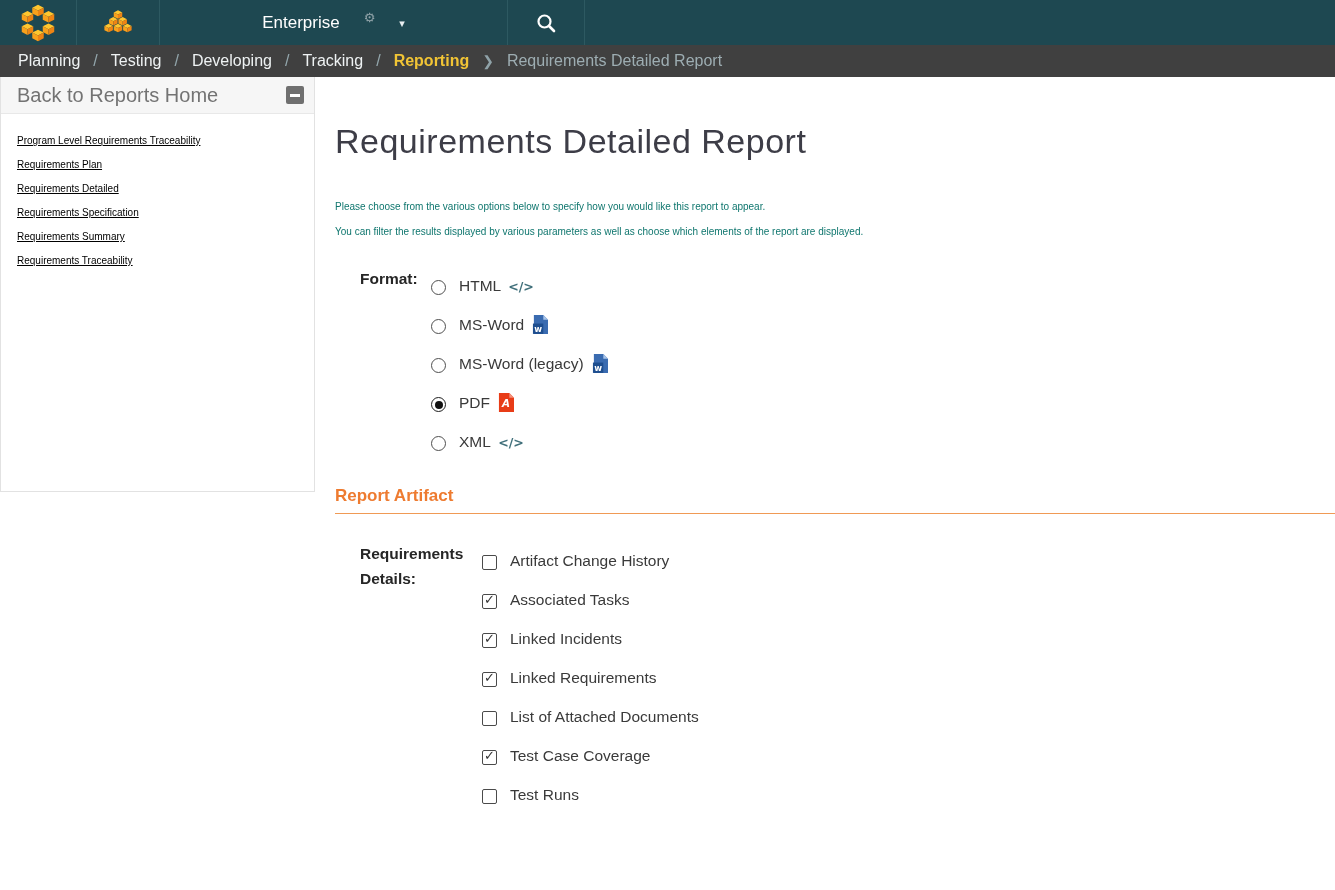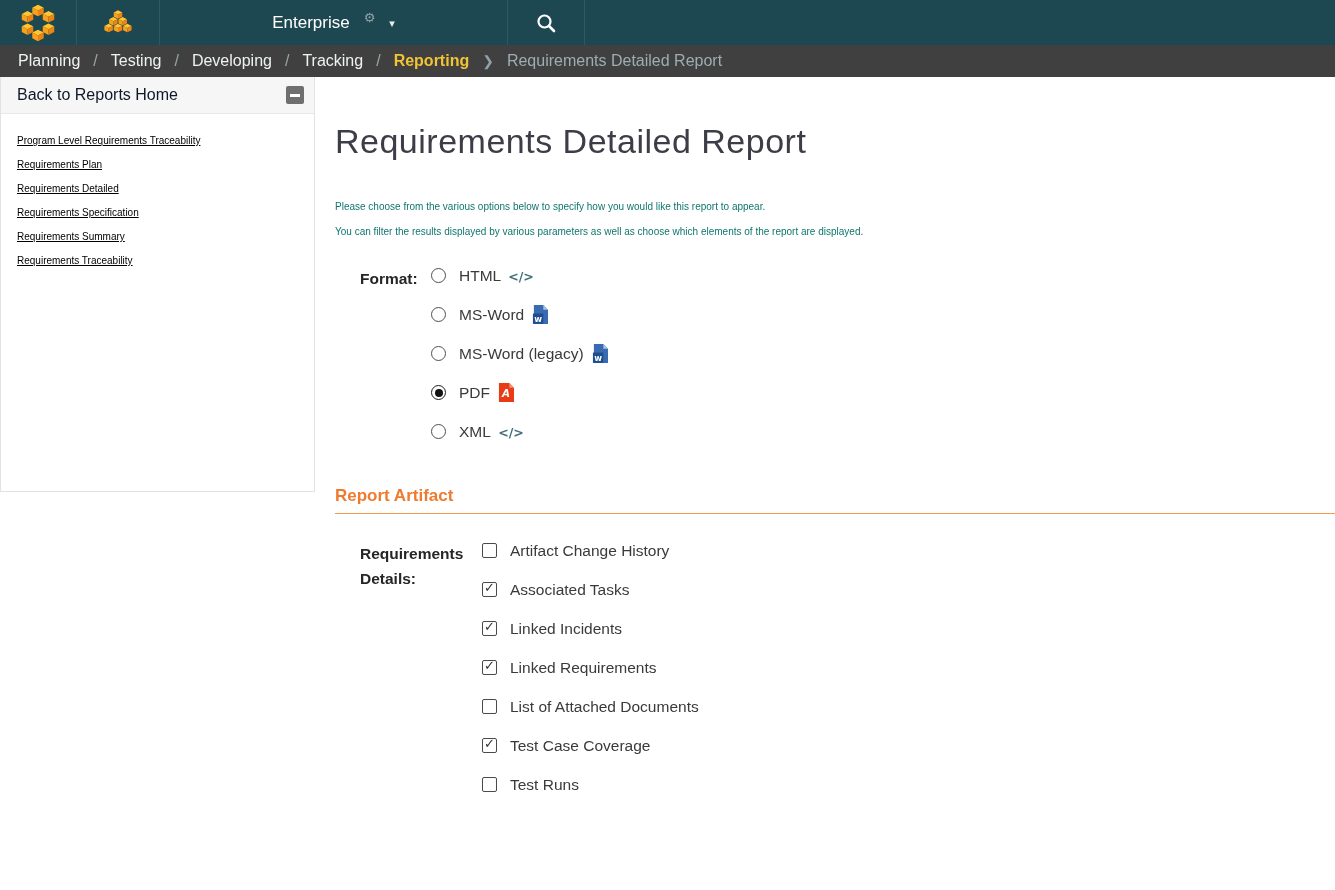--- a/index.html
+++ b/index.html
@@ -5,49 +5,49 @@
   *{margin:0;padding:0;box-sizing:border-box}
   html,body{width:1335px;height:890px}
   body{
     position:relative;overflow:hidden;background:#fff;
     font-family:"Liberation Sans","DejaVu Sans",sans-serif;color:#3a3a3a;
   }
   
   .topbar{display:grid;grid-template-columns:77px 83px 348px 77px 1fr;height:45px;background:#1e4851}
   .tb-cell{display:flex;align-items:center;justify-content:center;border-right:1px solid #2d5961;cursor:pointer}
   .tb-fill{border-right:none}
-  .tb-product{gap:14px;color:#fff;font-size:17px}
+  .tb-product{gap:24px;color:#fff;font-size:17px}
   .gear{color:#8fa2a8;font-size:13px;position:relative;top:-5px}
   .caret{color:#e8eef0;font-size:11px;position:relative;top:1px}
   
   .breadcrumb{height:32px;background:#404040;display:flex;align-items:center;padding-left:18px;gap:13px;font-size:16px}
   .crumb{color:#eef2f3;cursor:pointer}
   .sep{color:#93a6ac}
   .active{color:#f1c435;font-weight:bold;cursor:pointer}
   .chevron{color:#8fa2a8;font-weight:bold;font-size:14px}
   .current{color:#9dadb2}
   
   .sidebar{position:absolute;left:0;top:77px;width:315px;height:415px;background:#fff;border:1px solid #e2e2e2;border-top:none}
-  .sidebar-header{height:37px;background:#f6f6f6;display:flex;align-items:center;padding:0 10px 0 16px;border-bottom:1px solid #e8e8e8;color:#0f172a;font-size:16px}
+  .sidebar-header{height:37px;background:#f6f6f6;display:flex;align-items:center;padding:0 10px 0 16px;border-bottom:1px solid #e8e8e8;color:#737373;font-size:20px}
   .collapse-btn{margin-left:auto;width:18px;height:18px;background:#6f6f6f;border-radius:2px;position:relative;cursor:pointer;flex:none}
   .collapse-btn::after{content:"";position:absolute;left:4px;top:7.5px;width:10px;height:3px;background:#fff}
   .sidebar-links{padding:21px 0 0 16px;display:flex;flex-direction:column;gap:13px}
   .sidebar-link{color:#000000;font-size:10px;text-decoration:underline;white-space:nowrap;overflow:hidden;cursor:pointer}
   
   .main{position:absolute;left:335px;top:77px;width:1000px;height:813px;padding-top:45px}
   .page-title{font-size:34px;font-weight:300;color:#3d3d47;letter-spacing:.5px}
   .intro{margin-top:33px;font-size:10px;line-height:25px;color:#0f766e}
   .section-heading{color:#ee7b30;font-size:17px;padding-bottom:7px;border-bottom:1px solid #f09a55}
   .sh-format{margin-top:62px}
   .sh-elements{margin-top:35px}
   .form-grid{display:grid;align-items:start}
   .grid-format{grid-template-columns:71px auto;padding-left:25px;margin-top:12px}
   .grid-elements{grid-template-columns:122px auto;padding-left:25px;margin-top:17px}
   .field-label{font-weight:bold;font-size:15.5px;color:#262626;padding-top:10px;line-height:25px}
-  .opt-row{display:flex;align-items:center;height:39px}
+  .opt-row{display:flex;align-items:flex-end;height:39px}
   .radio{width:15px;height:15px;border:1.5px solid #4f4f4f;border-radius:50%;position:relative;flex:none;cursor:pointer;background:#fff}
   .radio.on{border-color:#1d1d1d}
   .radio.on::after{content:"";position:absolute;inset:2.5px;background:#111;border-radius:50%}
   .checkbox{width:15px;height:15px;border:1.5px solid #4a4a4a;border-radius:2px;position:relative;flex:none;cursor:pointer;background:#fff}
   .checkbox.on::after{content:"\2713";position:absolute;left:1px;top:-3.5px;font-size:13px;color:#333}
   .opt-label{margin-left:13px;font-size:15.5px;color:#3a3a3a;cursor:pointer}
   .fmt-icon-slot{margin-left:8px;display:flex;align-items:center}
 </style>
 </head>
 <body>

